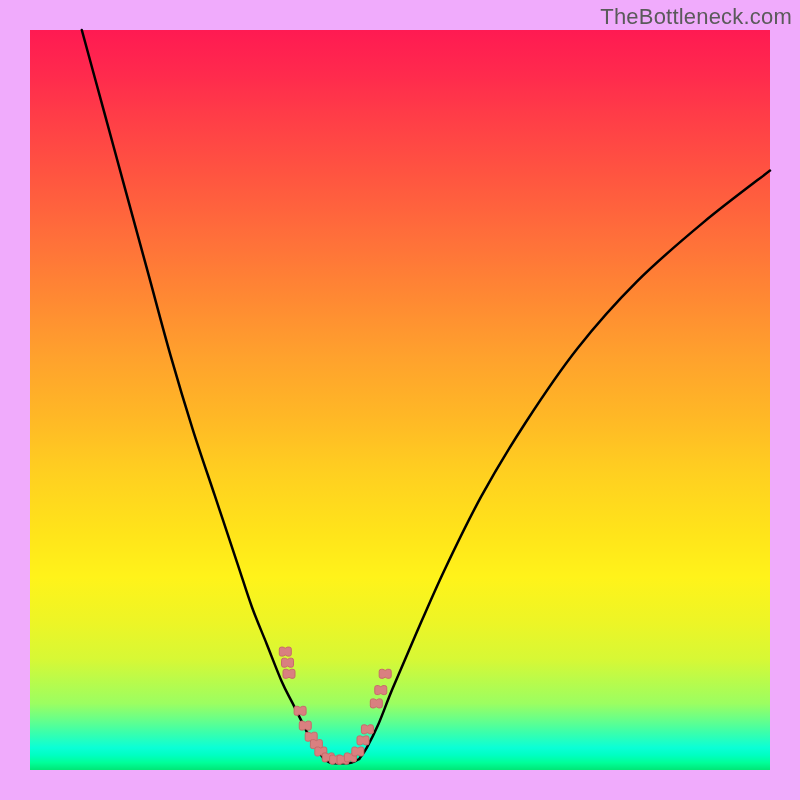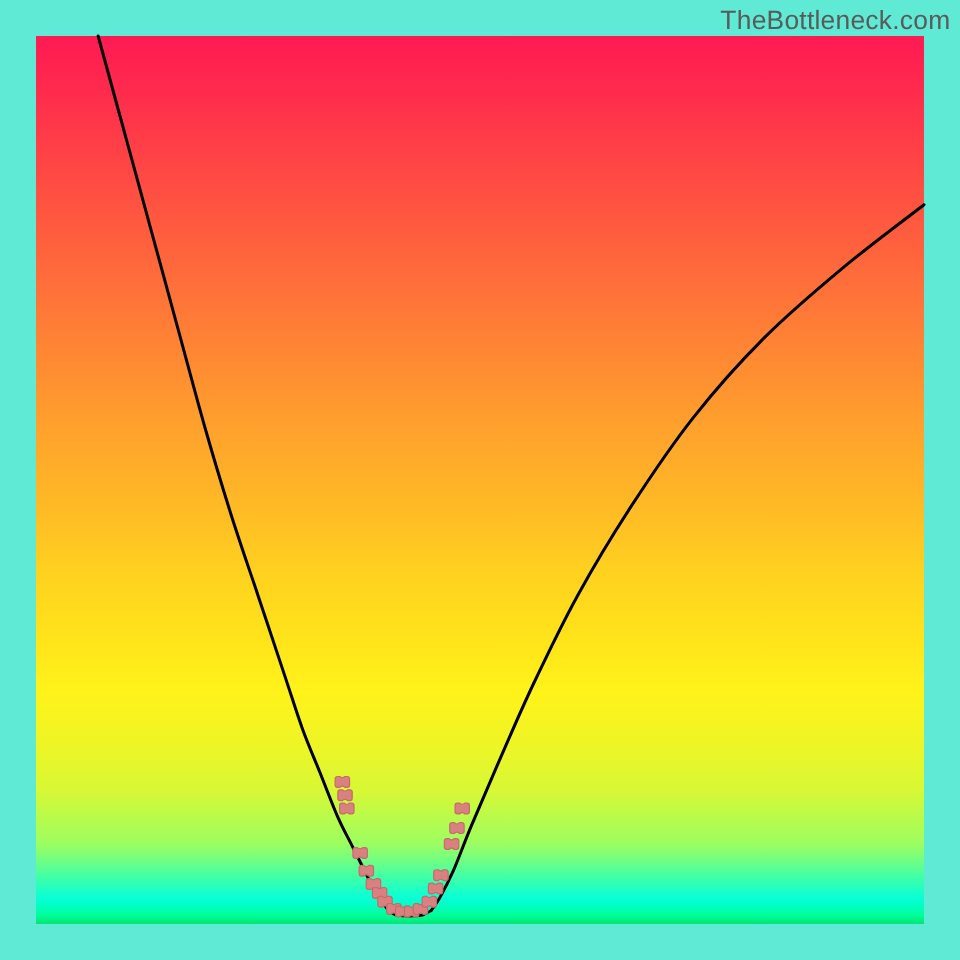--- a/index.html
+++ b/index.html
@@ -10,21 +10,21 @@
     background: #000;
     overflow: hidden;
     font-family: Arial, Helvetica, sans-serif;
   }
   .frame {
     position: absolute;
     left: 0;
     top: 0;
     width: 800px;
     height: 800px;
-    background: #5eead4;
+    background: #f0abfc;
   }
   .plot-area {
     position: absolute;
     left: 30px;
     top: 30px;
     width: 740px;
     height: 740px;
     
     background: linear-gradient(to bottom,
       #ff1a52 0%,

